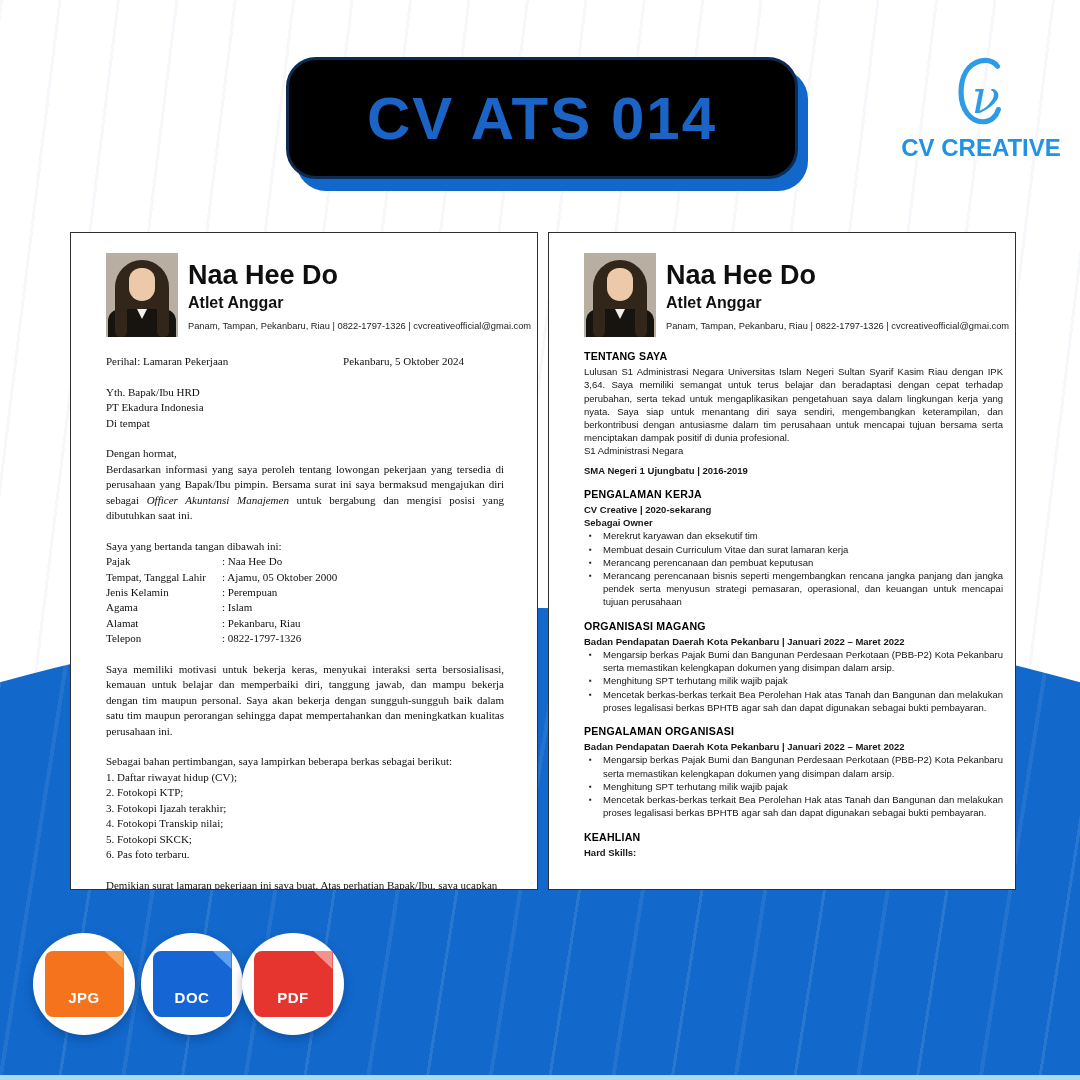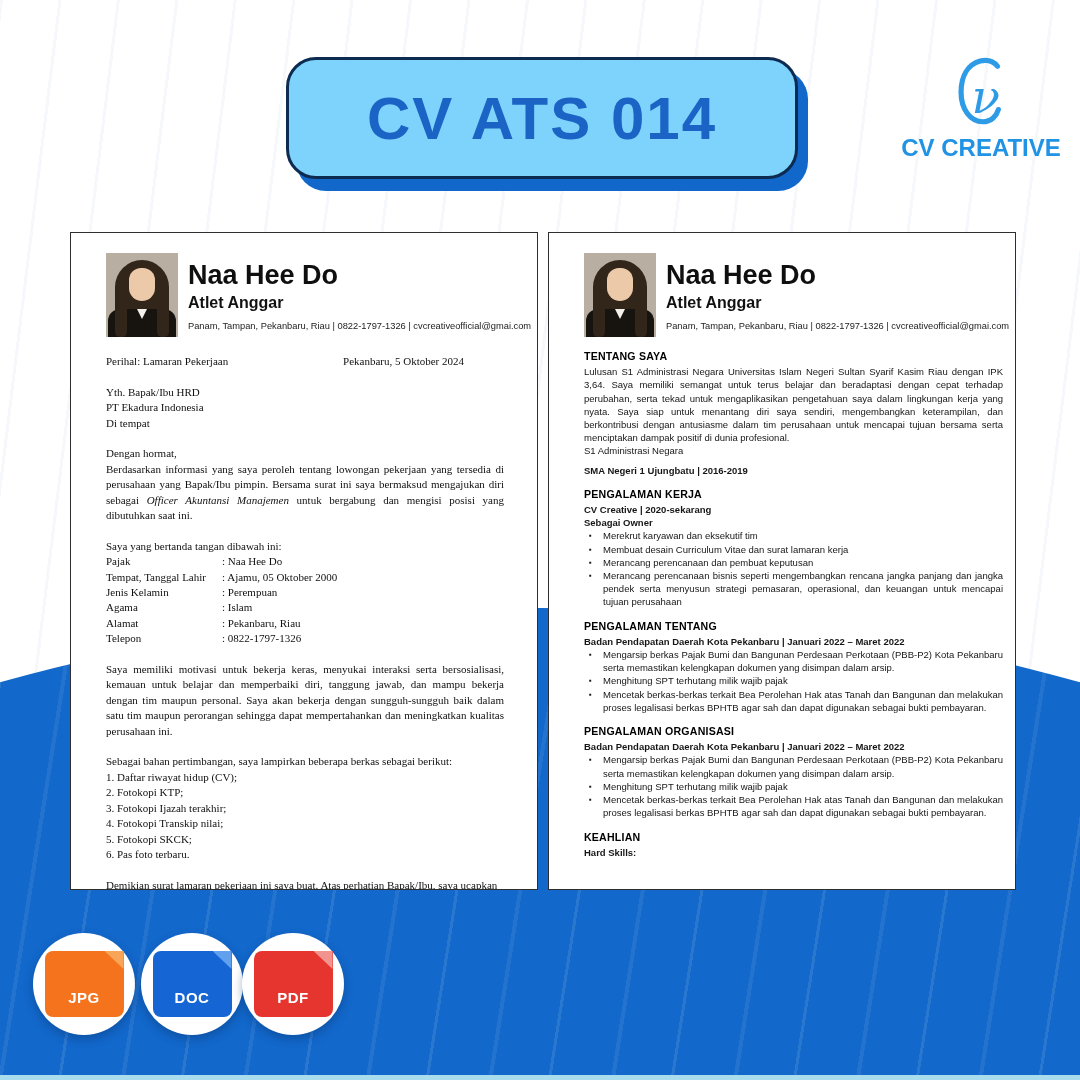--- a/index.html
+++ b/index.html
@@ -22,21 +22,21 @@
       rgba(255,255,255,0.10) 0 3px, transparent 3px 62px,
       rgba(255,255,255,0.07) 62px 66px, transparent 66px 121px);
   }
   .bottom-strip{
     position:absolute;left:0;bottom:0;width:100%;height:5px;
     background:#a9dcec;z-index:6;
   }
   
   .badge{
     position:absolute;left:286px;top:57px;width:512px;height:122px;
-    background:#7dd3fc;border:3px solid #0d2b50;border-radius:30px;
+    background:#000000;border:3px solid #0d2b50;border-radius:30px;
     box-shadow:10px 12px 0 #1167ca;z-index:3;
     display:flex;align-items:center;justify-content:center;box-sizing:border-box;
   }
   .badge-text{
     font-size:60px;font-weight:bold;color:#1b63c4;letter-spacing:2px;white-space:nowrap;
   }
   
   .brand{position:absolute;left:888px;top:54px;width:186px;text-align:center;z-index:3;}
   .brand svg{display:block;margin:0 auto;}
   .brand-text{font-size:24px;font-weight:bold;color:#2193e4;white-space:nowrap;margin-top:0px;}
@@ -225,21 +225,21 @@
       </div>
     <div class="b-row">
         <span class="b-mark">▪</span>
         <span class="b-text">Merancang perencanaan dan pembuat keputusan</span>
       </div>
     <div class="b-row">
         <span class="b-mark">▪</span>
         <span class="b-text">Merancang perencanaan bisnis seperti mengembangkan rencana jangka panjang dan jangka pendek serta menyusun strategi pemasaran, operasional, dan keuangan untuk mencapai tujuan perusahaan</span>
       </div>
 
-    <div class="sec-h">PENGALAMAN TENTANG</div>
+    <div class="sec-h">ORGANISASI MAGANG</div>
     <div class="bold-line">Badan Pendapatan Daerah Kota Pekanbaru | Januari 2022 – Maret 2022</div>
     <div class="b-row">
         <span class="b-mark">▪</span>
         <span class="b-text">Mengarsip berkas Pajak Bumi dan Bangunan Perdesaan Perkotaan (PBB-P2) Kota Pekanbaru serta memastikan kelengkapan dokumen yang disimpan dalam arsip.</span>
       </div>
     <div class="b-row">
         <span class="b-mark">▪</span>
         <span class="b-text">Menghitung SPT terhutang milik wajib pajak</span>
       </div>
     <div class="b-row">

